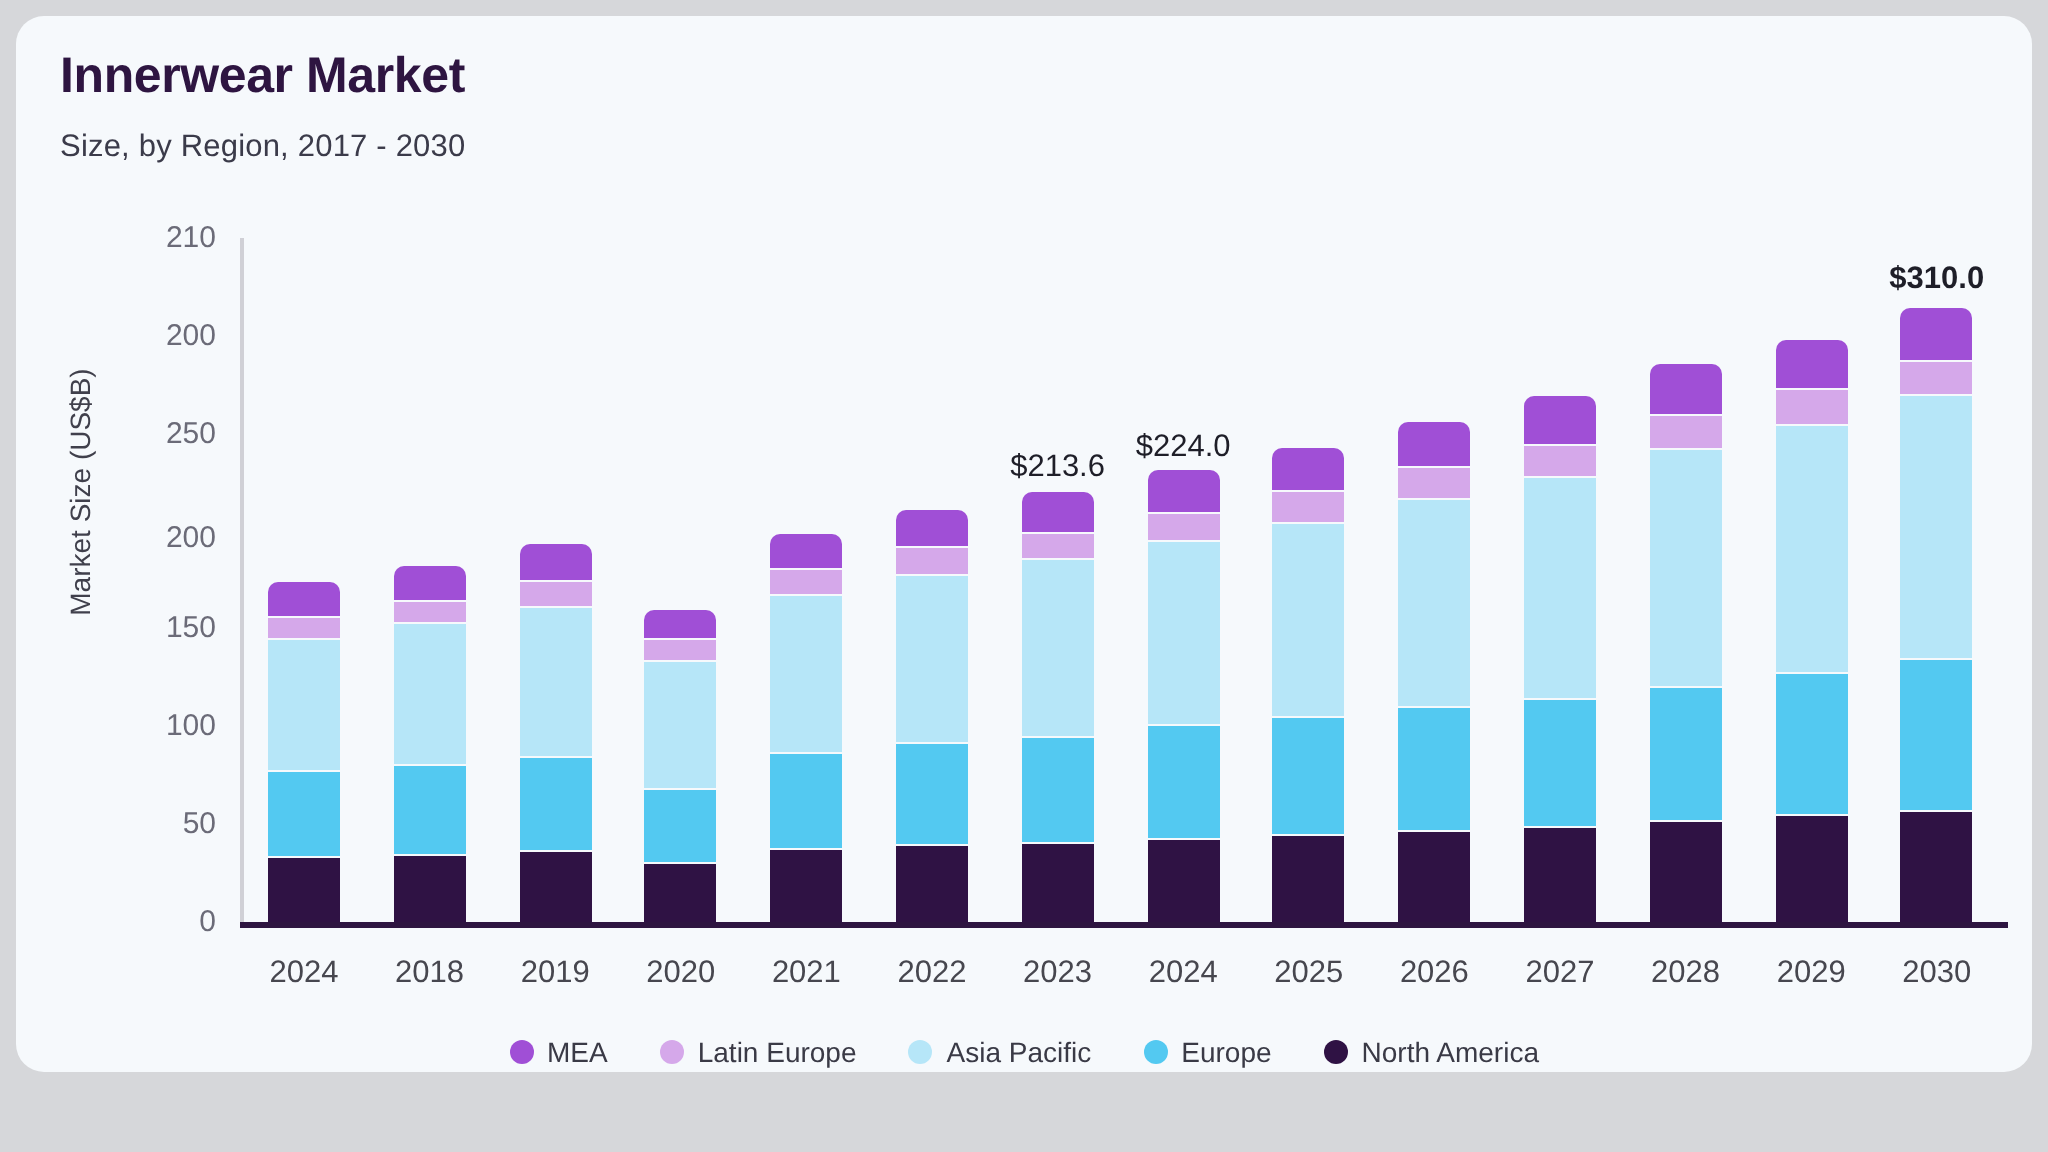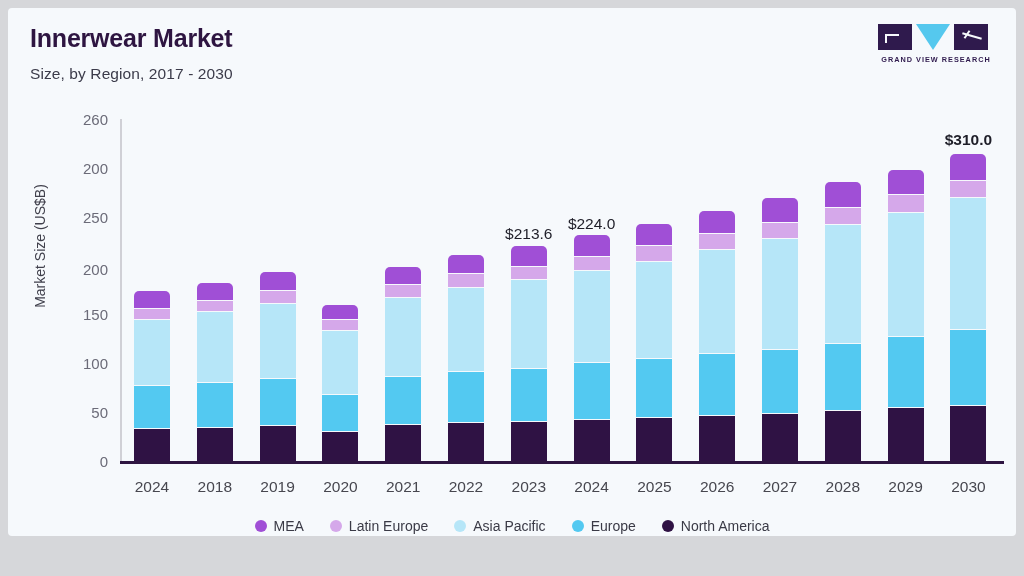--- a/index.html
+++ b/index.html
@@ -7,21 +7,21 @@
     width: 1024px; height: 576px;
     background: #d6d7da;
     font-family: "Liberation Sans", sans-serif;
     overflow: hidden;
   }
   #card {
     position: absolute;
     left: 8px; top: 8px;
     width: 1008px; height: 528px;
     background: #f6f9fc;
-    border-radius: 4px;
+    border-radius: 14px;
   }
   #header { position: absolute; left: 22px; top: 16px; }
   #title {
     font-size: 25px; font-weight: bold; color: #2e1541;
     letter-spacing: -0.2px;
   }
   #subtitle {
     font-size: 15.5px; color: #3b3b4a; margin-top: 12px;
     letter-spacing: 0.1px;
   }
@@ -91,47 +91,32 @@
 </head>
 <body>
 
 <div id="card">
 
   <div id="header">
     <div id="title">Innerwear Market</div>
     <div id="subtitle">Size, by Region, 2017 - 2030</div>
   </div>
 
-  <div id="logo">
-    <div id="logo-mark">
-      <div class="logo-sq" id="logo-g">
-        <span class="bar bar1"></span>
-          <span class="bar bar2"></span>
-          <span class="bar bar3"></span>
-      </div>
-      <div id="logo-tri"></div>
-      <div class="logo-sq" id="logo-r">
-        <span class="bar bar1"></span>
-          <span class="bar bar2"></span>
-      </div>
-    </div>
-    <div id="logo-text">GRAND VIEW RESEARCH</div>
-  </div>
 
   <div id="plot">
     <div id="ylabel">Market Size (US$B)</div>
     <div id="ytick-wrap">
         <div class="ytick" style="top: 453px;">0</div>
         <div class="ytick" style="top: 404.143px;">50</div>
         <div class="ytick" style="top: 355.286px;">100</div>
         <div class="ytick" style="top: 306.429px;">150</div>
         <div class="ytick" style="top: 261px;">200</div>
         <div class="ytick" style="top: 208.714px;">250</div>
         <div class="ytick" style="top: 159.857px;">200</div>
-        <div class="ytick" style="top: 111px;">260</div>
+        <div class="ytick" style="top: 111px;">210</div>
       </div>
     <div id="axis-line"></div>
     <div id="baseline"></div>
     <div id="bars">
         <div class="bar-group" style="left: 126px;">
           <div class="seg top" style="height: 16.6114px; background: rgb(160, 79, 214);"></div>
           <div class="seg" style="height: 10.7486px; background: rgb(213, 168, 234);"></div>
           <div class="seg" style="height: 64.4914px; background: rgb(182, 230, 248);"></div>
           <div class="seg" style="height: 42.0171px; background: rgb(83, 201, 241);"></div>
           <div class="seg" style="height: 32.2457px; background: rgb(47, 18, 68);"></div>

